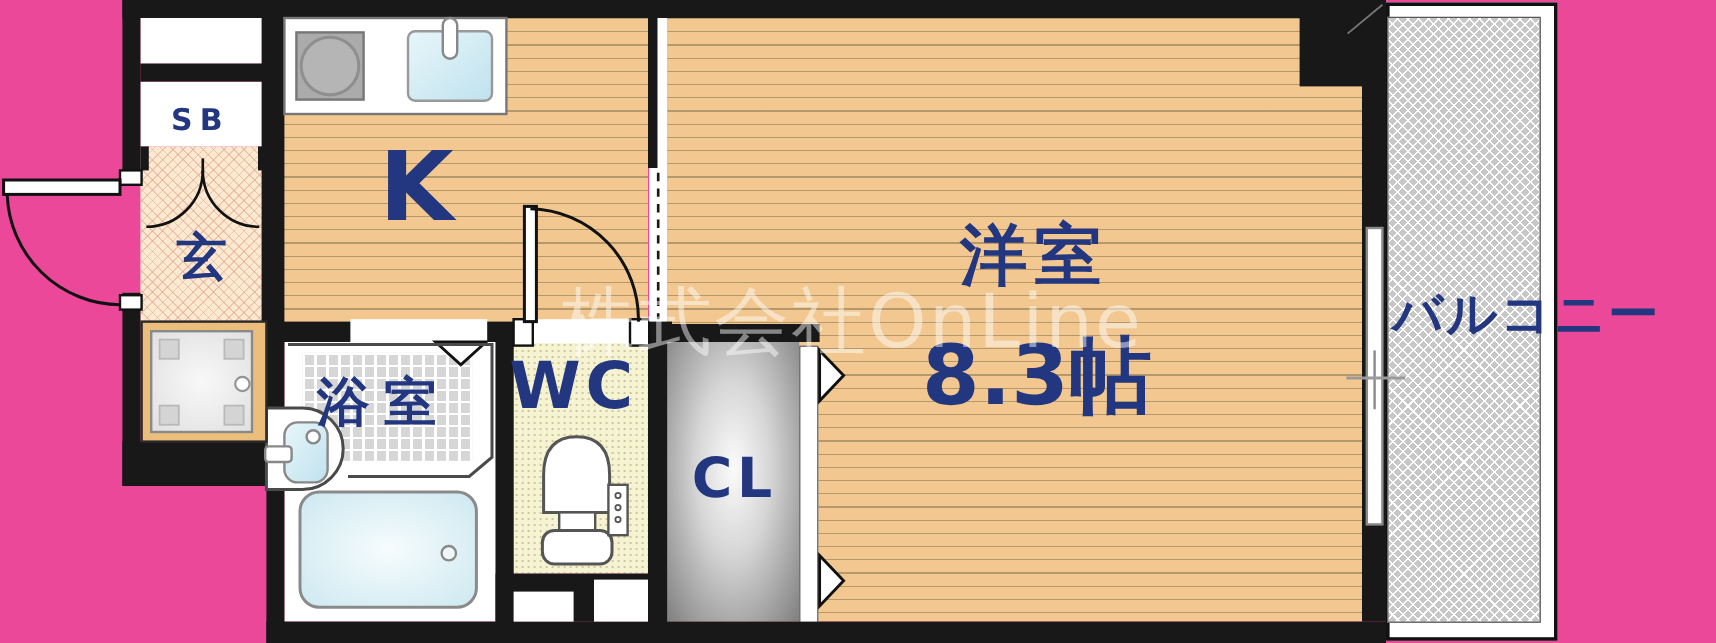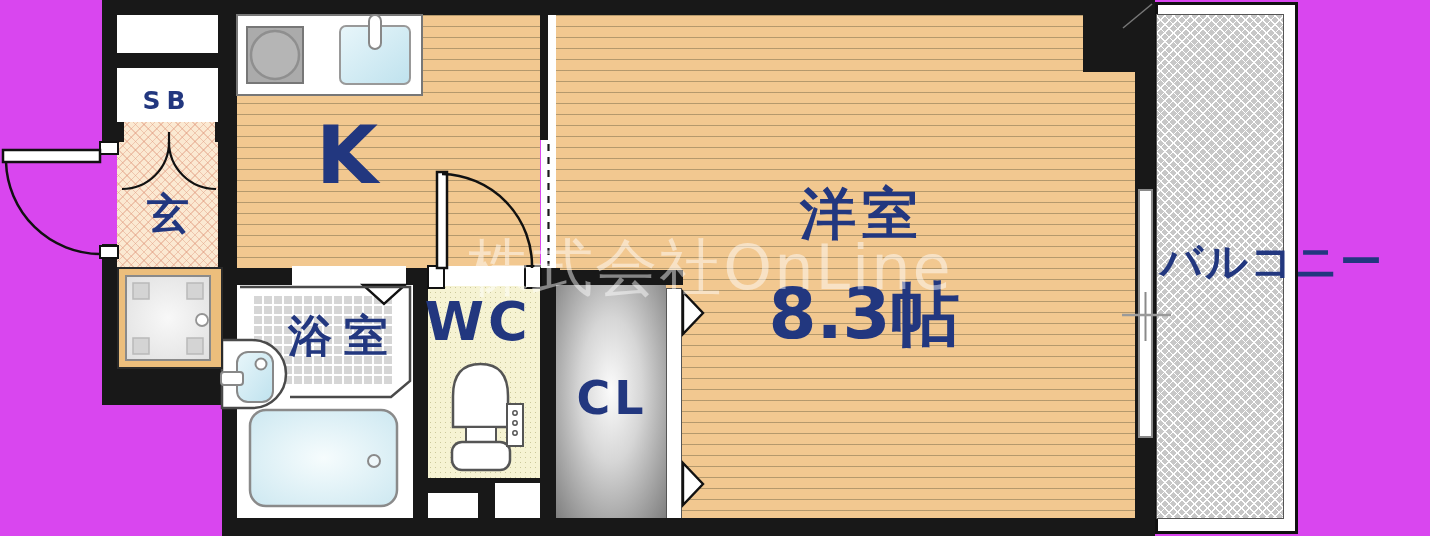--- a/index.html
+++ b/index.html
@@ -1,16 +1,16 @@
 <!DOCTYPE html>
 <html><head>
 <meta charset="utf-8">
 <style>
   html,body{margin:0;padding:0;background:#fff;}
-  #plan{position:relative;width:1430px;height:536px;background:#d946ef;overflow:hidden;font-family:"DejaVu Sans",sans-serif;}
+  #plan{position:relative;width:1430px;height:536px;background:#ec4899;overflow:hidden;font-family:"DejaVu Sans",sans-serif;}
   .abs{position:absolute;}
   .wall{position:absolute;background:#181818;}
   .white-r{position:absolute;background:#fff;}
   .wood{background-color:#f2c890;background-image:repeating-linear-gradient(to bottom, rgba(105,95,65,0.45) 0 1px, transparent 1px 11px);}
   .genkan-hatch{background-color:#fbe9d2;background-image:repeating-linear-gradient(45deg, rgba(222,148,120,0.42) 0 1px, transparent 1px 6px),repeating-linear-gradient(-45deg, rgba(222,148,120,0.42) 0 1px, transparent 1px 6px);}
   .wc-dots{background-color:#f6f3d3;background-image:radial-gradient(rgba(170,165,110,0.55) 0.8px, transparent 1px);background-size:5px 5px;}
   .cl-grad{background:radial-gradient(ellipse at 50% 45%, #fbfbfb 0%, #d6d6d6 40%, #7f7f7f 100%);}
   .mesh{background-color:#c7c7c7;background-image:repeating-linear-gradient(45deg, #fff 0 1.2px, transparent 1.2px 6px),repeating-linear-gradient(-45deg, #fff 0 1.2px, transparent 1.2px 6px);border:1.5px solid #555;}
   .tile{background-color:#d6d6d6;background-image:repeating-linear-gradient(to bottom, #fff 0 2px, transparent 2px 10px),repeating-linear-gradient(to right, #fff 0 2px, transparent 2px 10px);}
   .lbl{position:absolute;transform:translate(-50%,-50%);color:#22377f;font-weight:bold;white-space:nowrap;line-height:1;}
@@ -134,20 +134,20 @@
     <rect x="133" y="283" width="16" height="16" fill="#d4d4d4" stroke="#b9b9b9" stroke-width="1.5"></rect>
     <rect x="187" y="283" width="16" height="16" fill="#d4d4d4" stroke="#b9b9b9" stroke-width="1.5"></rect>
     <rect x="133" y="338" width="16" height="16" fill="#d4d4d4" stroke="#b9b9b9" stroke-width="1.5"></rect>
     <rect x="187" y="338" width="16" height="16" fill="#d4d4d4" stroke="#b9b9b9" stroke-width="1.5"></rect>
     <circle cx="202" cy="320" r="6" fill="#fff" stroke="#949494" stroke-width="1.8"></circle>
   </svg>
 
   <div class="lbl" style="left:167px;top:100px;font-size:25px;letter-spacing:6px;">SB</div>
   <div class="lbl" style="left:168px;top:214px;font-size:42px;">玄</div>
   <div class="lbl" style="left:347px;top:156px;font-size:80px;">K</div>
-  <div class="lbl" style="left:344px;top:336px;font-size:44px;letter-spacing:12px;">浴室</div>
+  <div class="lbl" style="left:320px;top:336px;font-size:44px;letter-spacing:12px;">浴室</div>
   <div class="lbl" style="left:478px;top:322px;font-size:54px;letter-spacing:4px;">WC</div>
   <div class="lbl" style="left:612px;top:398px;font-size:46px;letter-spacing:4px;">CL</div>
   <div class="lbl" style="left:862px;top:214px;font-size:56px;letter-spacing:6px;">洋室</div>
   <div class="lbl" style="left:864px;top:314px;font-size:69px;">8.3帖</div>
   <div class="lbl" style="left:1272px;top:262px;font-size:42px;letter-spacing:2px;">バルコニー</div>
   <div class="wm" style="left:710px;top:268px;font-size:62px;letter-spacing:2px;">株式会社OnLine</div>
 </div>
 
 </body></html>

